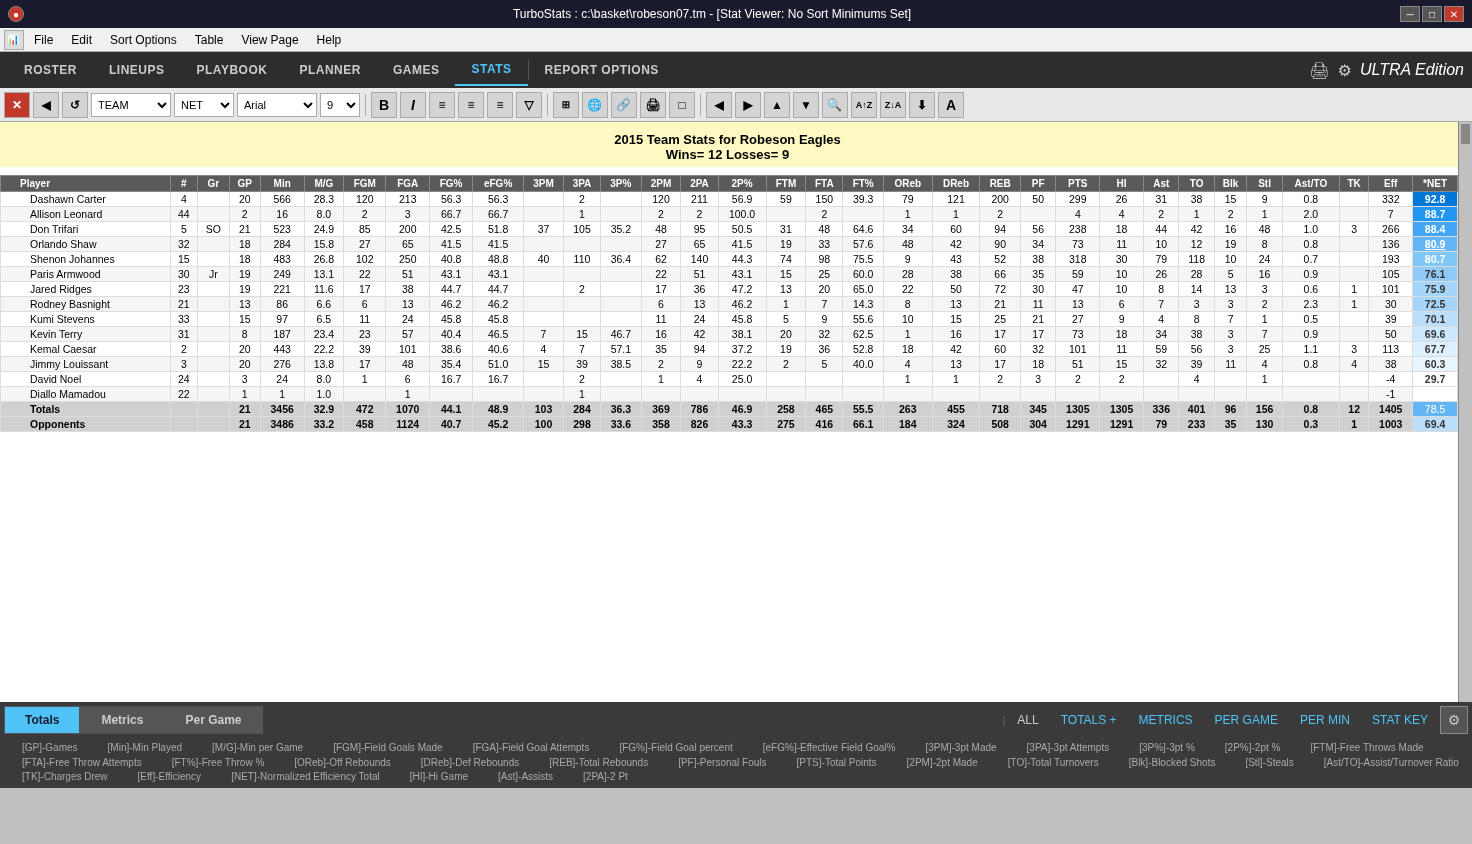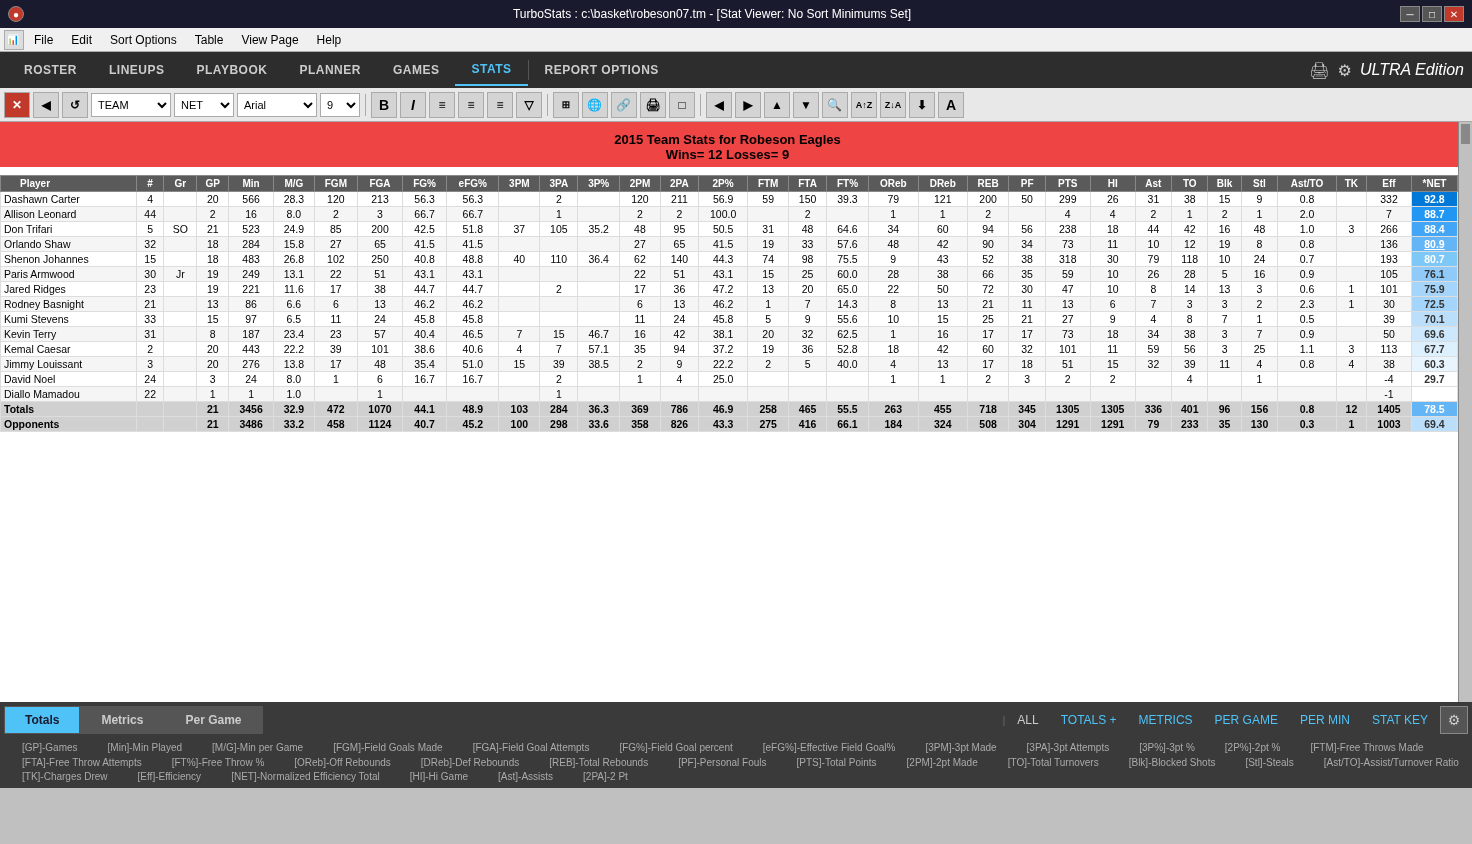--- a/index.html
+++ b/index.html
@@ -109,21 +109,21 @@
       overflow: hidden;
       position: relative;
     }
 
     
     .report-header {
       text-align: center;
       padding: 10px 17px 5px 0;
       font-size: 13px;
       font-weight: bold;
-      background: #ef4444;
+      background: #fef9c3;
     }
 
     
     .stats-table-container {
       overflow: auto;
       background: white;
       max-height: 500px;
     }
     .stats-table {
       border-collapse: collapse;
@@ -141,21 +141,21 @@
       font-size: 10px;
     }
     .stats-table th:first-child { text-align: left; padding-left: 19px; }
     .stats-table td {
       padding: 1px 3px;
       border: 1px solid #ddd;
       text-align: center;
       white-space: nowrap;
       font-size: 10.5px;
     }
-    .stats-table td:first-child { text-align: left; }
+    .stats-table td:first-child { text-align: left; padding-left: 29px; }
     .stats-table tr:nth-child(even) { background: #f5f5f5; }
     .stats-table tr:nth-child(odd) { background: white; }
     .stats-table tr.totals-row { background: #d0d0d0; font-weight: bold; }
     .stats-table tr.opponents-row { background: #d0d0d0; font-weight: bold; }
 
     
     .net-92 { background: #0078d7 !important; color: white; }
     .net-88 { background: #2196f3 !important; color: white; }
     .net-88b { background: #42a5f5 !important; color: white; }
     .net-80 { background: #64b5f6 !important; color: white; }
@@ -880,21 +880,21 @@
             <td>345</td>
             <td>1305</td>
             <td>1305</td>
             <td>336</td>
             <td>401</td>
             <td>96</td>
             <td>156</td>
             <td>0.8</td>
             <td>12</td>
             <td>1405</td>
-            <td class="net-78" style="font-weight: bold; margin-left: 48px;">78.5</td>
+            <td class="net-78" style="font-weight: normal; margin-left: 48px;">78.5</td>
           </tr>
           <tr class="opponents-row">
             <td>Opponents</td>
             <td></td>
             <td></td>
             <td>21</td>
             <td>3486</td>
             <td>33.2</td>
             <td>458</td>
             <td>1124</td>

